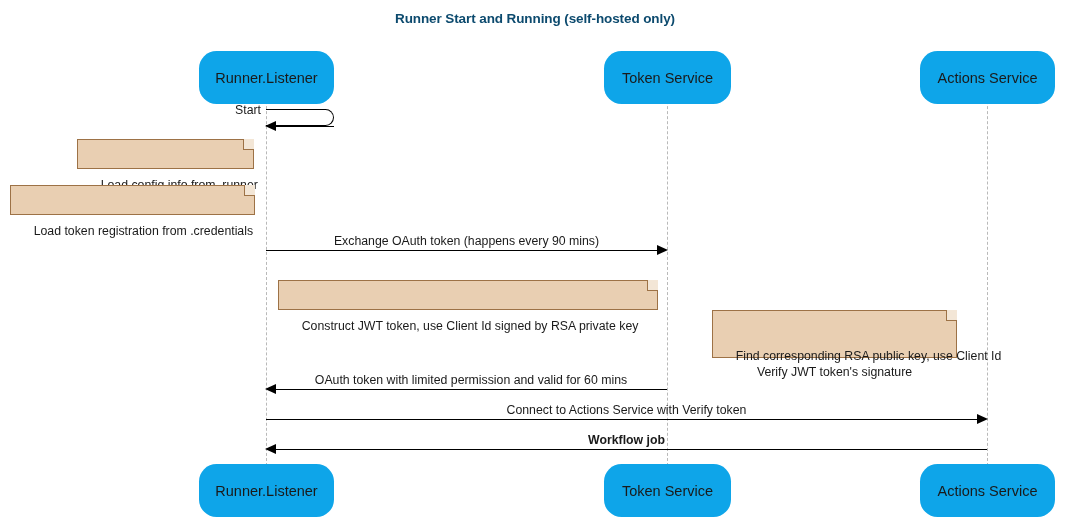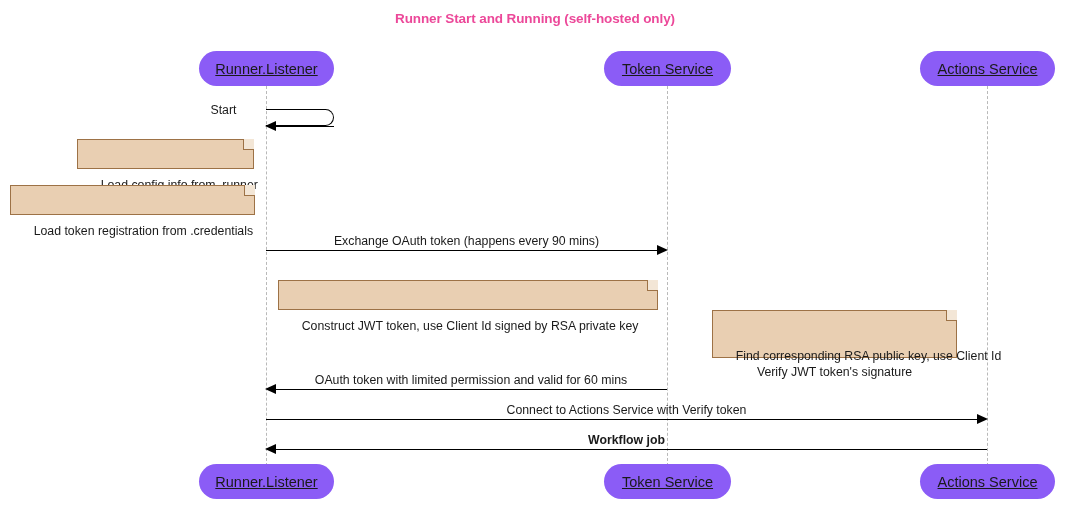--- a/index.html
+++ b/index.html
@@ -12,44 +12,43 @@
   }
   #stage{position:absolute;left:0;top:0;width:1070px;height:525px;}
 
   
   .diagram-title{
     position:absolute;
     left:0;right:0;top:11px;
     text-align:center;
     font-size:13.5px;
     font-weight:bold;
-    color:#ec4899;
+    color:#0c4a6e;
     letter-spacing:-0.1px;
   }
 
   
   .lifeline{
     position:absolute;
     width:0;
     border-left:1.4px dashed #b9b9b9;
     top:86px;height:380px;
   }
 
   
   .participant{
     position:absolute;
-    height:35px;
+    height:53px;
     border-radius:17.5px;
-    background:#8b5cf6;
+    background:#0ea5e9;
     display:flex;align-items:center;justify-content:center;
     color:#1a1a1a;
     font-size:14.5px;
     box-sizing:border-box;
     white-space:nowrap;
-    text-decoration:underline;
   }
 
   
   .note{
     position:absolute;
     background:#e9cfb2;
     border:1px solid #9d7246;
     box-sizing:border-box;
     color:#1a1a1a;
     font-size:12.3px;
@@ -124,21 +123,21 @@
   <div class="participant" style="left:199px;top:464px;width:135px;">
     <span>Runner.Listener</span>
   </div>
   <div class="participant" style="left:604px;top:464px;width:127px;">
     <span>Token Service</span>
   </div>
   <div class="participant" style="left:920px;top:464px;width:135px;">
     <span>Actions Service</span>
   </div>
 
-  <div class="msg-label" style="left:186px;top:103px;width:75px;text-align:center;">Start</div>
+  <div class="msg-label" style="left:186px;top:103px;width:75px;text-align:right;">Start</div>
   <div class="selfloop" style="left:266px;top:109px;width:68px;height:17px;"></div>
   <div class="msg-line" style="left:272px;top:126px;width:62px;"></div>
   <div class="arrowhead left" style="left:265px;top:120.5px;"></div>
 
   <div class="note" style="left:77px;top:139px;width:177px;height:30px;">
     <span class="fold"></span>
     <span>Load config info from .runner</span>
   </div>
 
   <div class="note" style="left:10px;top:185px;width:245px;height:30px;">

